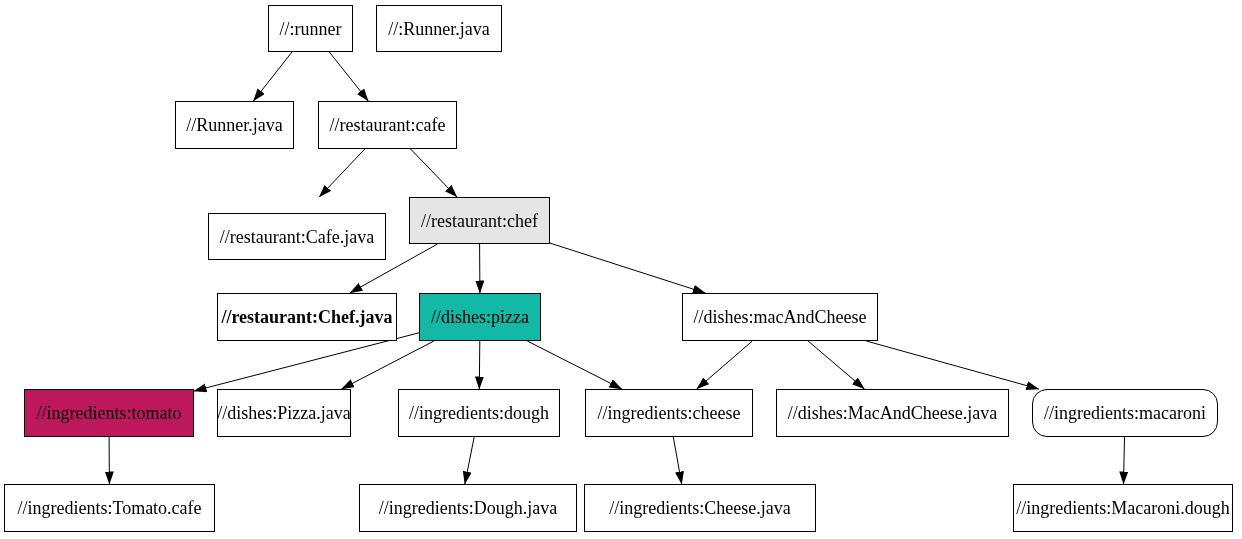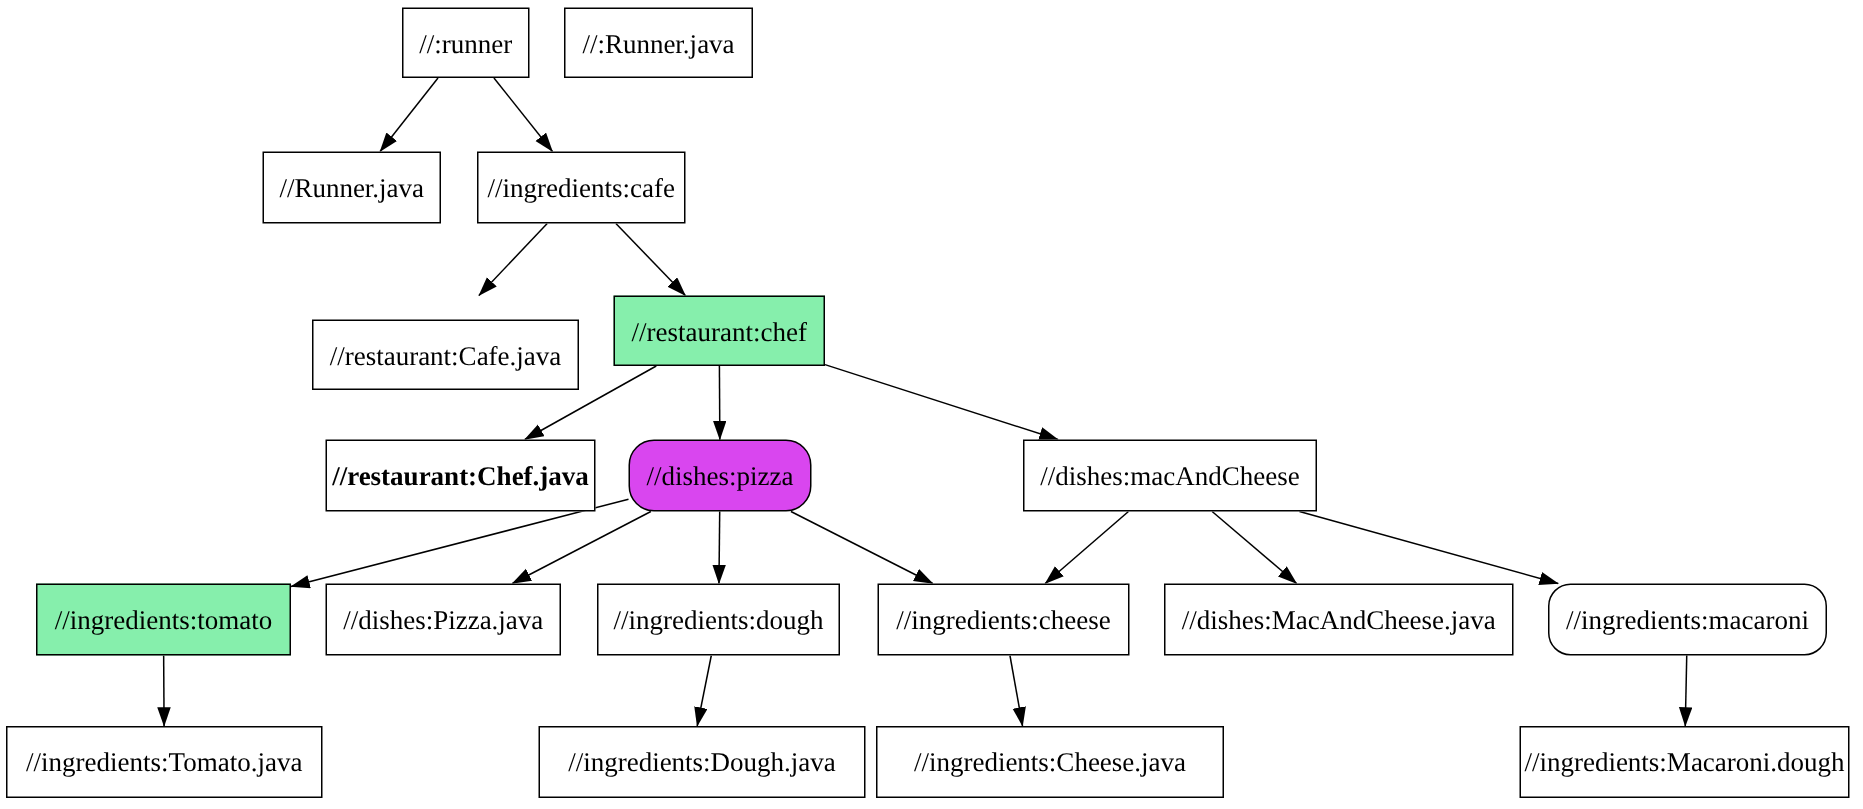--- a/index.html
+++ b/index.html
@@ -65,30 +65,30 @@
         <line x1="109.1" y1="437.0" x2="109.4" y2="484.0" stroke="#000000" stroke-width="1" marker-end="url(#arrowhead)"></line>
         <line x1="474.2" y1="437.0" x2="464.8" y2="484.0" stroke="#000000" stroke-width="1" marker-end="url(#arrowhead)"></line>
         <line x1="673.3" y1="437.0" x2="681.7" y2="484.0" stroke="#000000" stroke-width="1" marker-end="url(#arrowhead)"></line>
         <line x1="1124.5" y1="437.0" x2="1123.5" y2="484.0" stroke="#000000" stroke-width="1" marker-end="url(#arrowhead)"></line>
       </g>
   </svg>
   <div id="node-group">
       <div class="node" style="left: 268px; top: 5px; width: 85px; height: 47px; background: rgb(255, 255, 255); border-color: rgb(0, 0, 0);">//:runner</div>
       <div class="node" style="left: 376px; top: 5px; width: 126px; height: 47px; background: rgb(255, 255, 255); border-color: rgb(0, 0, 0);">//:Runner.java</div>
       <div class="node" style="left: 175px; top: 101px; width: 119px; height: 48px; background: rgb(255, 255, 255); border-color: rgb(0, 0, 0);">//Runner.java</div>
-      <div class="node" style="left: 318px; top: 101px; width: 139px; height: 48px; background: rgb(255, 255, 255); border-color: rgb(0, 0, 0);">//ingredients:cafe</div>
+      <div class="node" style="left: 318px; top: 101px; width: 139px; height: 48px; background: rgb(255, 255, 255); border-color: rgb(0, 0, 0);">//restaurant:cafe</div>
       <div class="node" style="left: 208px; top: 213px; width: 178px; height: 47px; background: rgb(255, 255, 255); border-color: rgb(0, 0, 0);">//restaurant:Cafe.java</div>
-      <div class="node" style="left: 409px; top: 197px; width: 141px; height: 47px; background: #86efac; border-color: rgb(0, 0, 0);">//restaurant:chef</div>
+      <div class="node" style="left: 409px; top: 197px; width: 141px; height: 47px; background: #e5e5e5; border-color: rgb(0, 0, 0);">//restaurant:chef</div>
       <div class="node" style="left: 217px; top: 293px; width: 180px; height: 48px; background: rgb(255, 255, 255); border-color: rgb(0, 0, 0); font-weight: bold;">//restaurant:Chef.java</div>
-      <div class="node" style="left: 419px; top: 293px; width: 122px; height: 48px; background: #d946ef; border-color: rgb(0, 0, 0); border-radius: 17px;">//dishes:pizza</div>
+      <div class="node" style="left: 419px; top: 293px; width: 122px; height: 48px; background: #14b8a6; border-color: rgb(0, 0, 0);">//dishes:pizza</div>
       <div class="node" style="left: 682px; top: 293px; width: 196px; height: 48px; background: rgb(255, 255, 255); border-color: rgb(0, 0, 0);">//dishes:macAndCheese</div>
-      <div class="node" style="left: 24px; top: 389px; width: 170px; height: 48px; background: #86efac; border-color: rgb(0, 0, 0);">//ingredients:tomato</div>
-      <div class="node" style="left: 217px; top: 389px; width: 157px; height: 48px; background: rgb(255, 255, 255); border-color: rgb(0, 0, 0);">//dishes:Pizza.java</div>
+      <div class="node" style="left: 24px; top: 389px; width: 170px; height: 48px; background: #be185d; border-color: rgb(0, 0, 0);">//ingredients:tomato</div>
+      <div class="node" style="left: 217px; top: 389px; width: 134px; height: 48px; background: rgb(255, 255, 255); border-color: rgb(0, 0, 0);">//dishes:Pizza.java</div>
       <div class="node" style="left: 398px; top: 389px; width: 162px; height: 48px; background: rgb(255, 255, 255); border-color: rgb(0, 0, 0);">//ingredients:dough</div>
       <div class="node" style="left: 585px; top: 389px; width: 168px; height: 48px; background: rgb(255, 255, 255); border-color: rgb(0, 0, 0);">//ingredients:cheese</div>
       <div class="node" style="left: 776px; top: 389px; width: 233px; height: 48px; background: rgb(255, 255, 255); border-color: rgb(0, 0, 0);">//dishes:MacAndCheese.java</div>
       <div class="node" style="left: 1032px; top: 389px; width: 186px; height: 48px; background: rgb(255, 255, 255); border-color: rgb(0, 0, 0); border-radius: 15px;">//ingredients:macaroni</div>
-      <div class="node" style="left: 4px; top: 484px; width: 211px; height: 48px; background: rgb(255, 255, 255); border-color: rgb(0, 0, 0);">//ingredients:Tomato.java</div>
+      <div class="node" style="left: 4px; top: 484px; width: 211px; height: 48px; background: rgb(255, 255, 255); border-color: rgb(0, 0, 0);">//ingredients:Tomato.cafe</div>
       <div class="node" style="left: 359px; top: 484px; width: 218px; height: 48px; background: rgb(255, 255, 255); border-color: rgb(0, 0, 0);">//ingredients:Dough.java</div>
       <div class="node" style="left: 584px; top: 484px; width: 232px; height: 48px; background: rgb(255, 255, 255); border-color: rgb(0, 0, 0);">//ingredients:Cheese.java</div>
       <div class="node" style="left: 1013px; top: 484px; width: 220px; height: 48px; background: rgb(255, 255, 255); border-color: rgb(0, 0, 0);">//ingredients:Macaroni.dough</div>
     </div>
 </div>
 
 </body></html>

